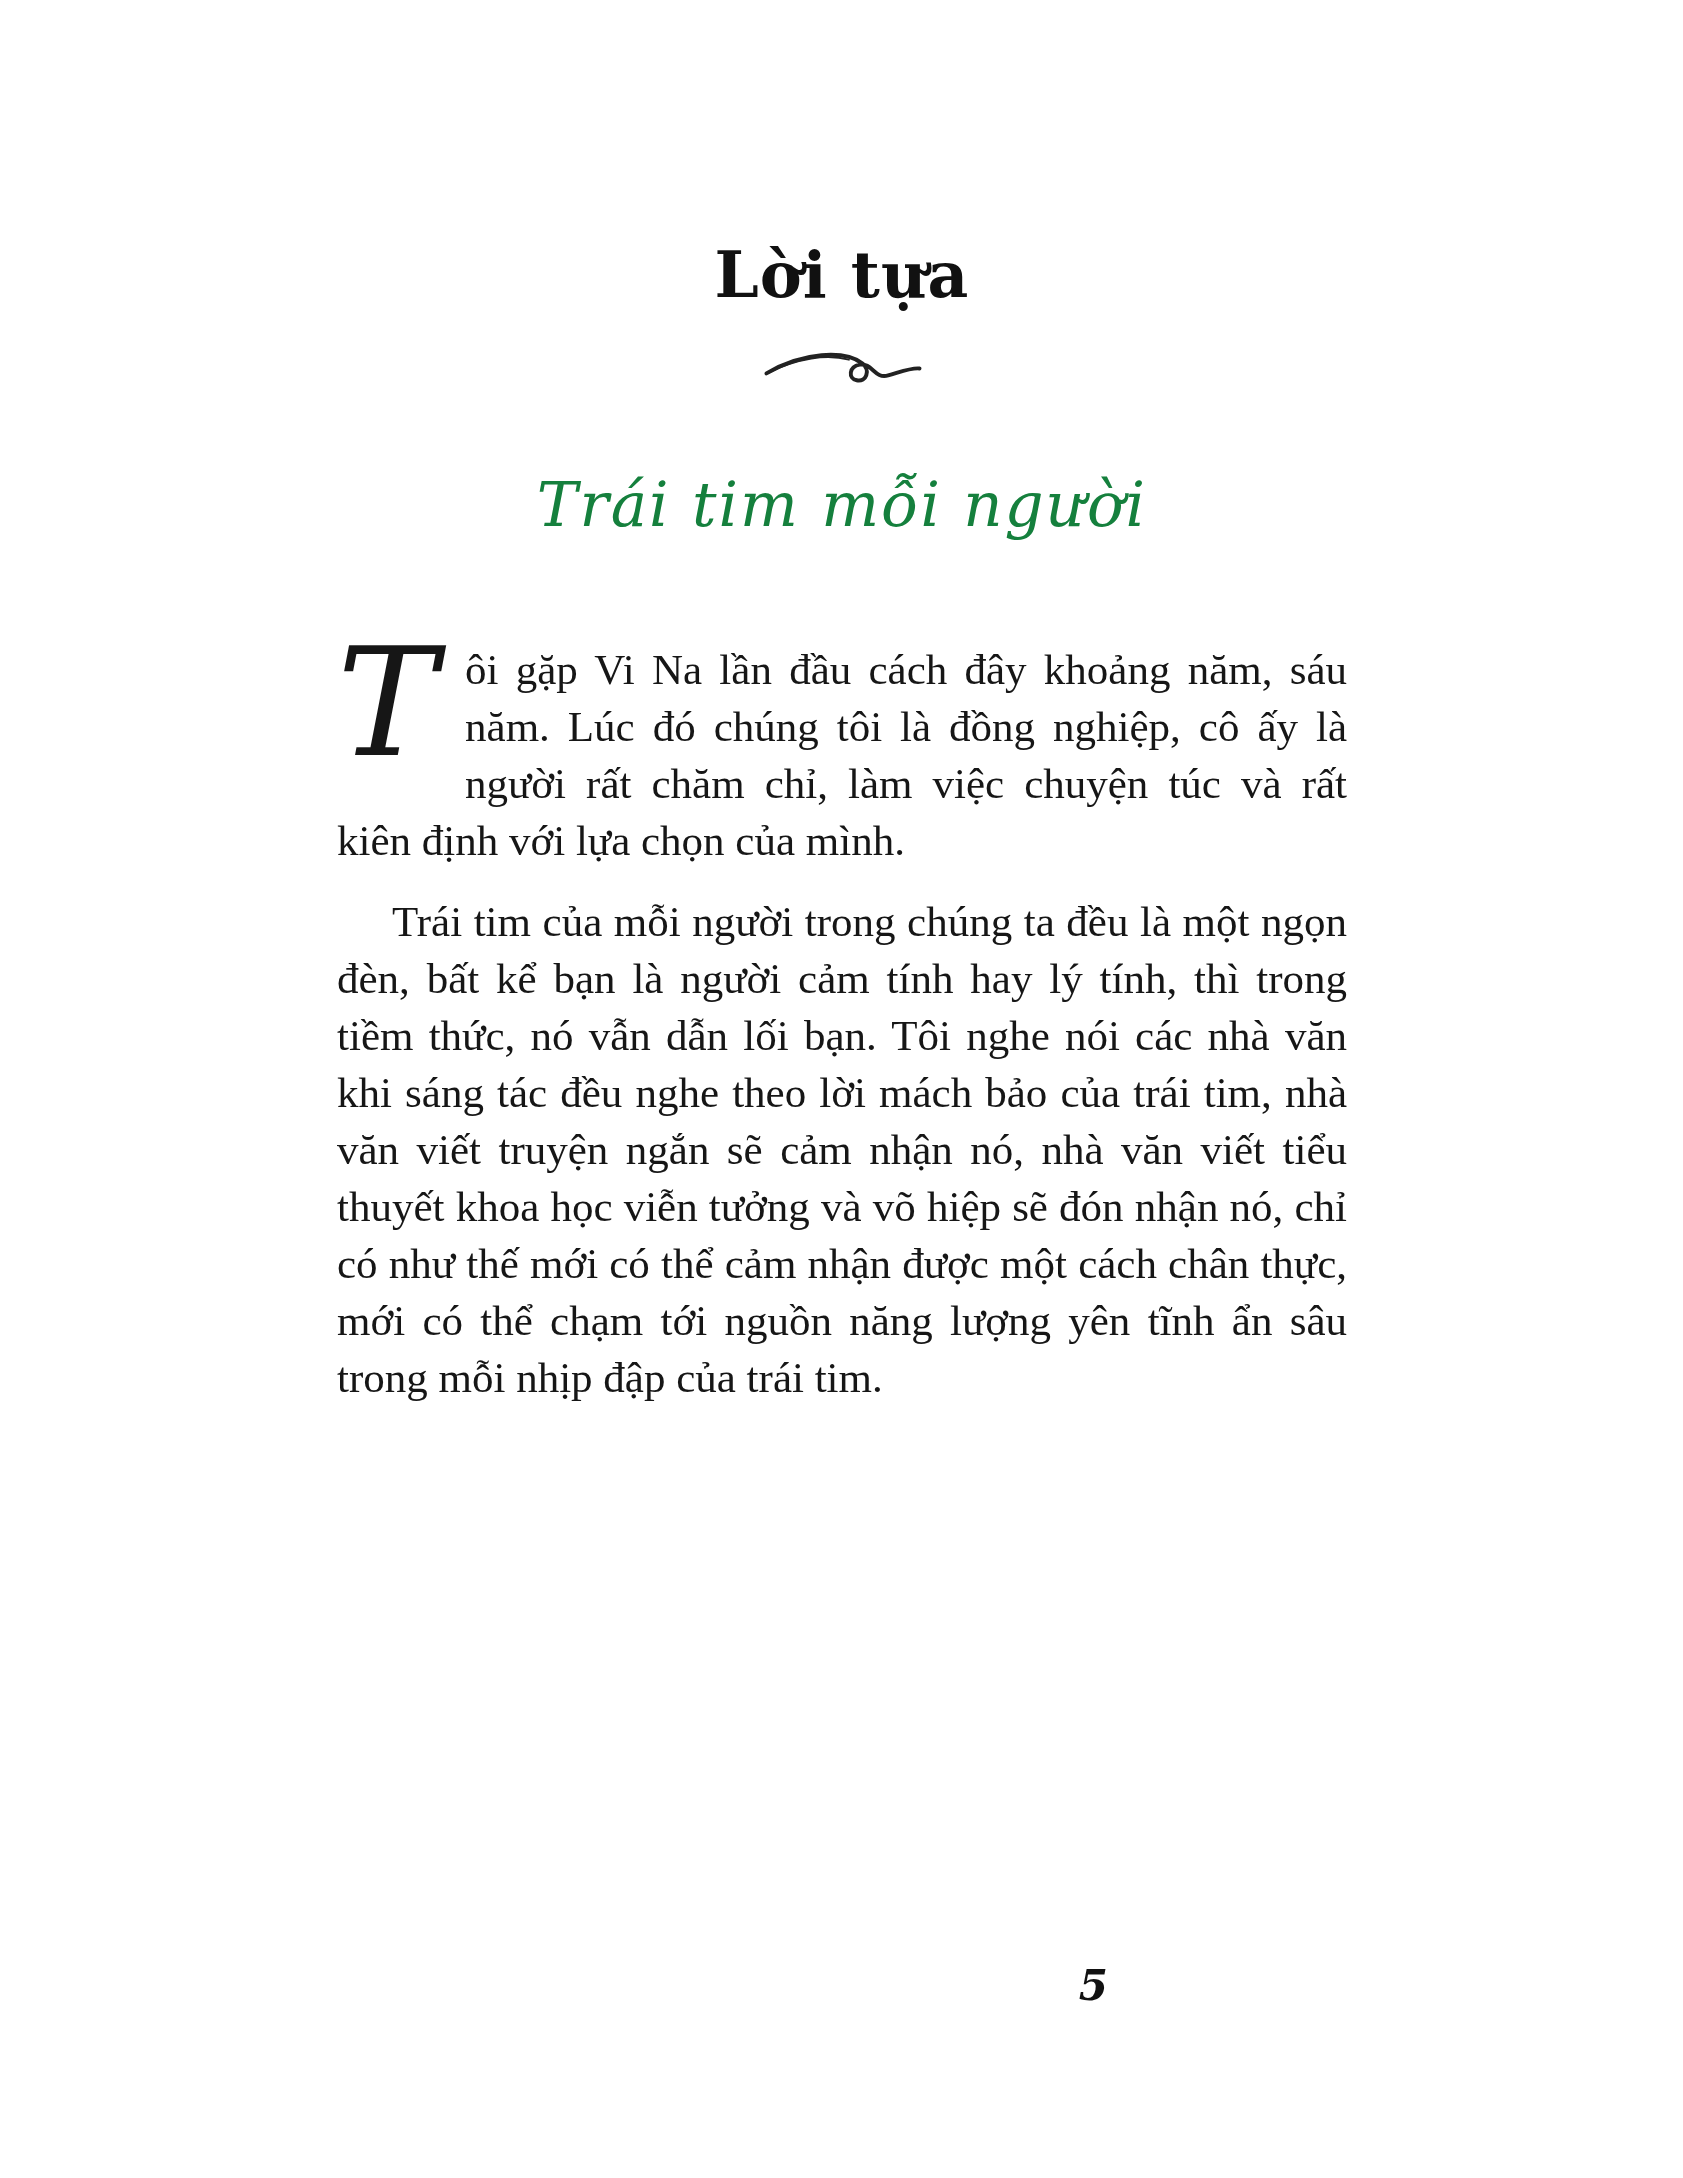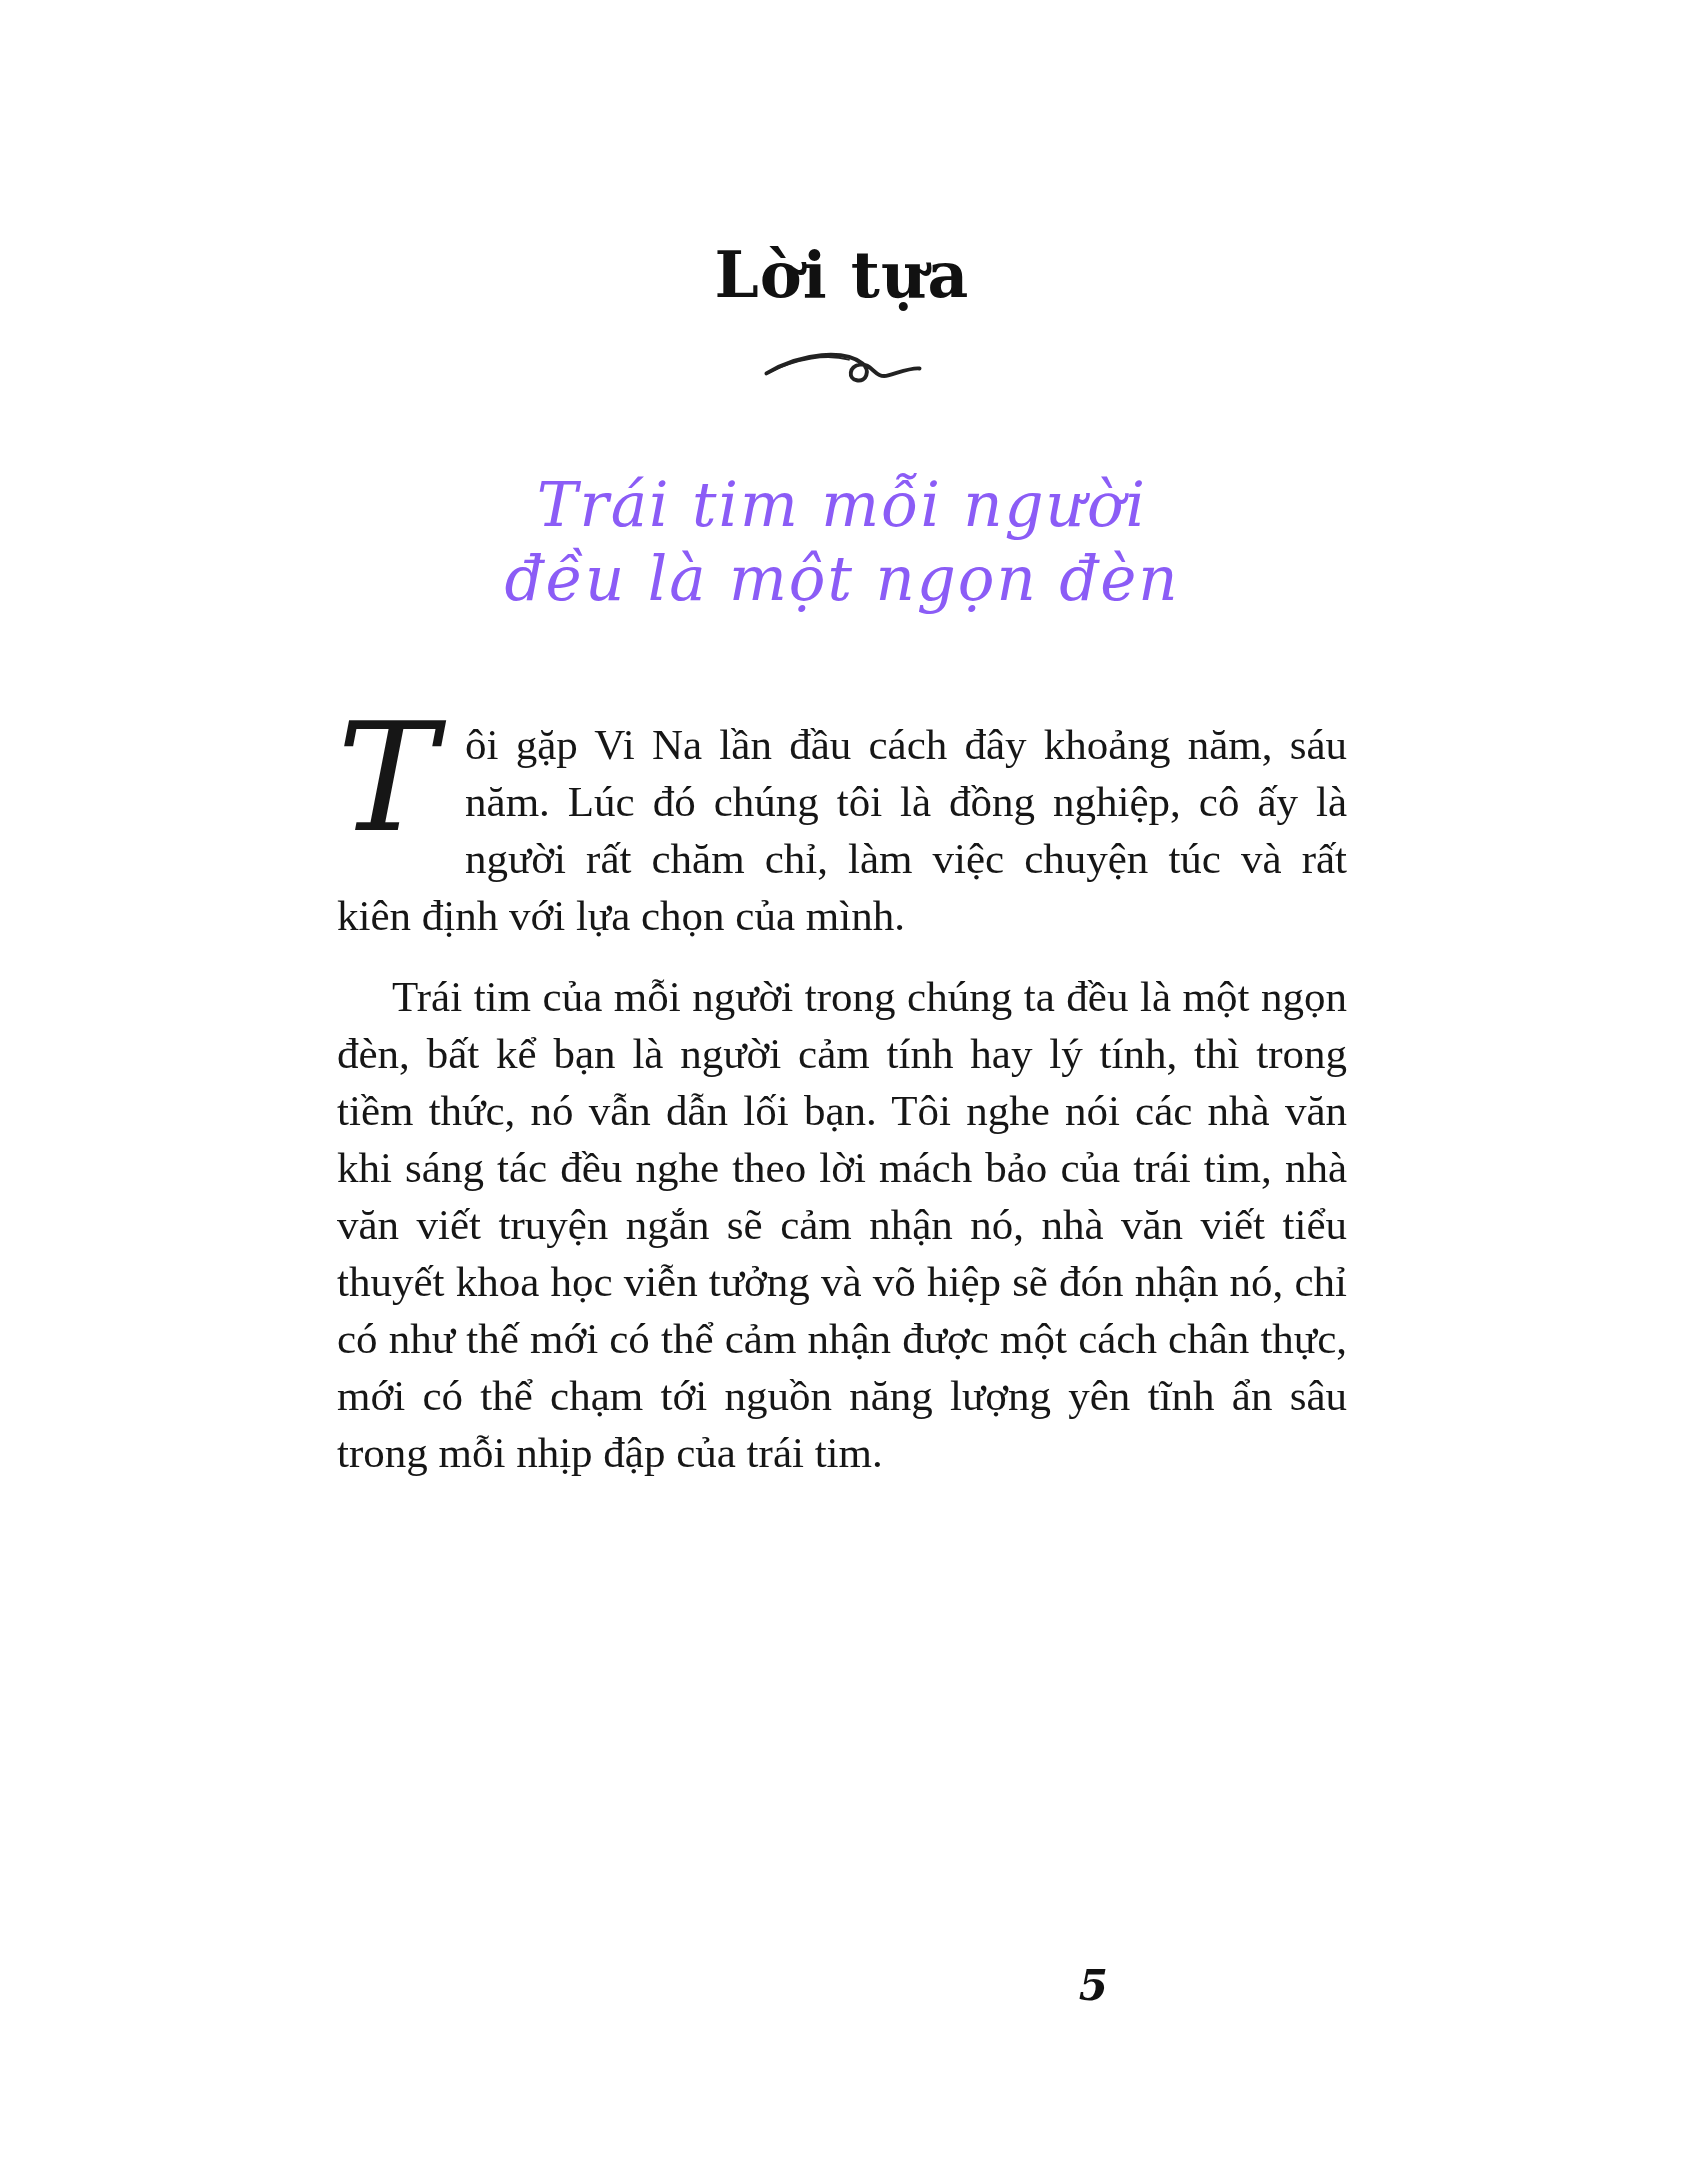--- a/index.html
+++ b/index.html
@@ -38,21 +38,21 @@
   .flourish-wrap svg {
     display: inline-block;
   }
   .script-subtitle {
     margin-top: 69px;
     text-align: center;
     font-family: "DejaVu Serif", serif;
     font-style: italic;
     font-size: 61px;
     line-height: 1.22;
-    color: #8b5cf6;
+    color: #15803d;
     letter-spacing: 2px;
   }
   .body-text {
     margin-top: 99px;
     font-size: 43px;
     line-height: 57px;
     text-align: justify;
     color: #161616;
   }
   .para {
@@ -91,21 +91,20 @@
 
     <div class="flourish-wrap">
       <svg width="168" height="53" viewBox="0 0 170 54" aria-hidden="true">
         <path d="M8 32 C 45 10, 88 8, 106 22 C 114 29, 110 41, 100 39 C 91 37, 92 25, 103 23 C 116 21, 118 38, 132 34 C 146 30, 156 26, 164 27" fill="none" stroke="#222222" stroke-width="4" stroke-linecap="round"></path>
         <path d="M8 32 C 40 16, 70 12, 92 18" fill="none" stroke="#222222" stroke-width="2" stroke-linecap="round"></path>
       </svg>
     </div>
 
     <div class="script-subtitle">
       <div>Trái tim mỗi người</div>
-      <div>đều là một ngọn đèn</div>
     </div>
 
     <div class="body-text">
 
       <p class="para"><span class="dropcap">T</span><span>ôi gặp Vi Na lần đầu cách đây khoảng năm, sáu năm. Lúc đó chúng tôi là đồng nghiệp, cô ấy là người rất chăm chỉ, làm việc chuyện túc và rất kiên định với lựa chọn của mình.</span></p>
 
       <p class="para indented">Trái tim của mỗi người trong chúng ta đều là một ngọn đèn, bất kể bạn là người cảm tính hay lý tính, thì trong tiềm thức, nó vẫn dẫn lối bạn. Tôi nghe nói các nhà văn khi sáng tác đều nghe theo lời mách bảo của trái tim, nhà văn viết truyện ngắn sẽ cảm nhận nó, nhà văn viết tiểu thuyết khoa học viễn tưởng và võ hiệp sẽ đón nhận nó, chỉ có như thế mới có thể cảm nhận được một cách chân thực, mới có thể chạm tới nguồn năng lượng yên tĩnh ẩn sâu trong mỗi nhịp đập của trái tim.</p>
 
 
     </div>

